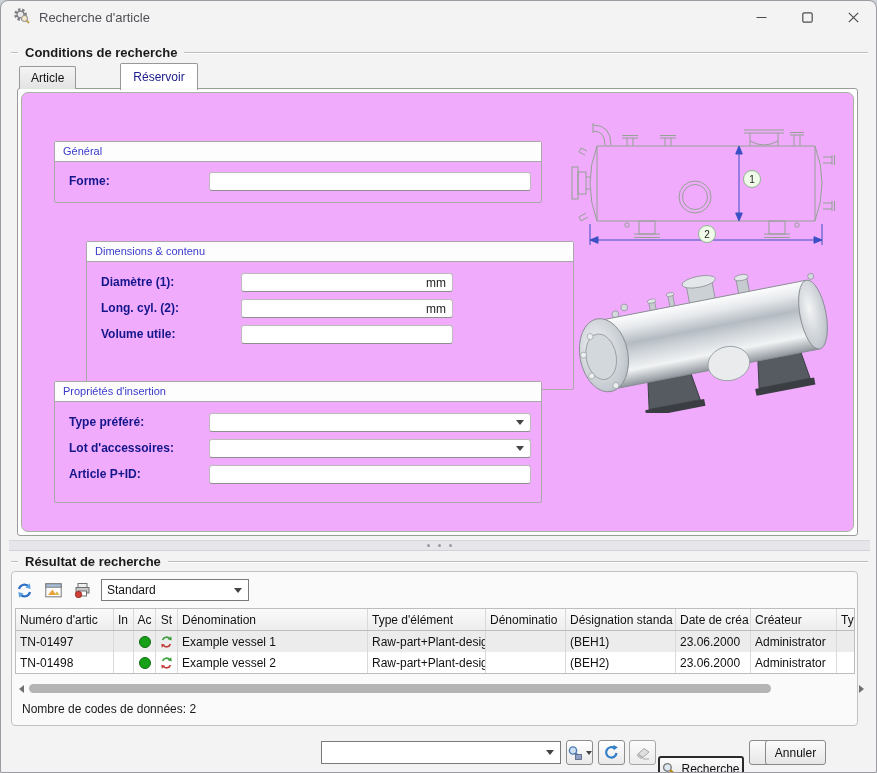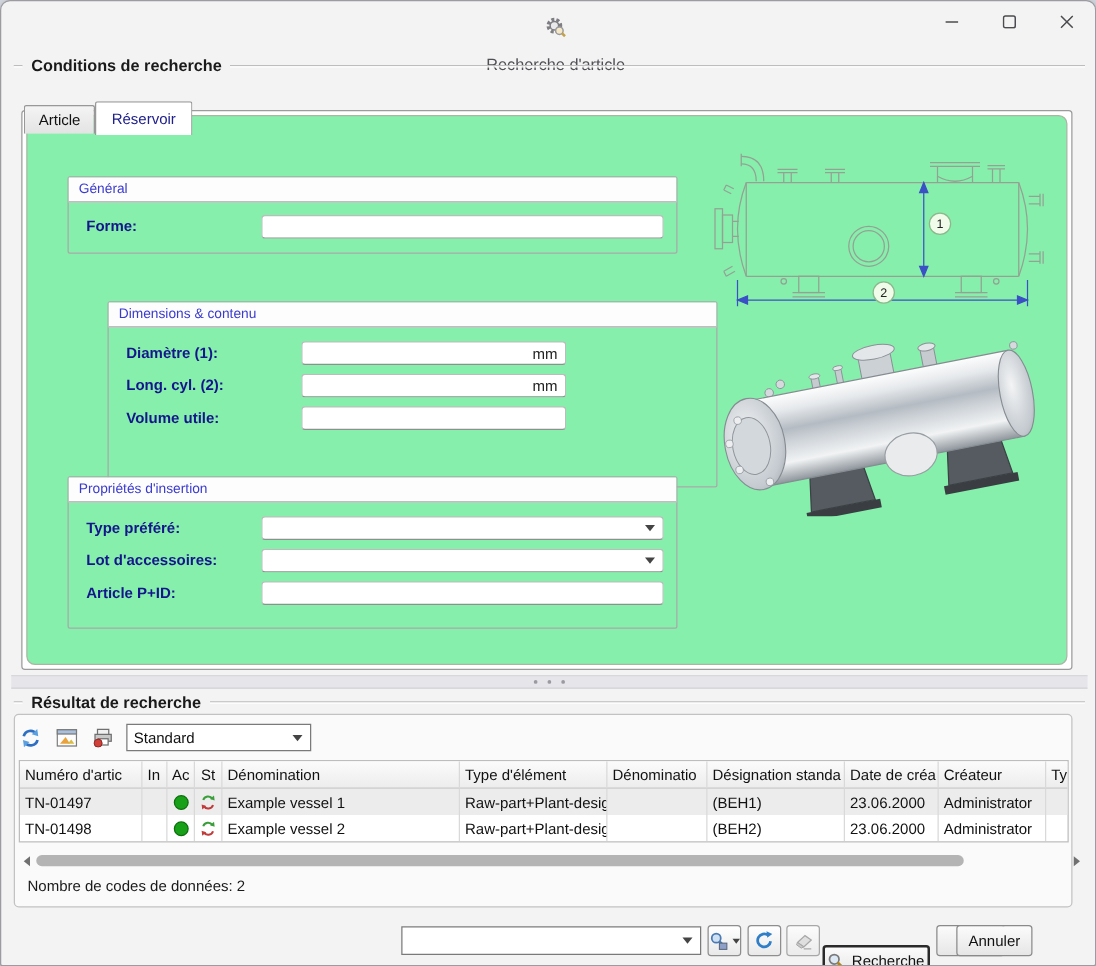--- a/index.html
+++ b/index.html
@@ -4,37 +4,37 @@
 <style>
   * { margin:0; padding:0; box-sizing:border-box; }
   html,body { background:#d7dbe2; }
   body { font-family:"Liberation Sans", sans-serif; }
   .window {
     position:relative; width:877px; height:773px;
     background:#f3f3f3; border:1px solid #9b9ba1; border-radius:8px 8px 2px 2px;
     overflow:hidden; box-shadow:0 2px 8px rgba(0,0,0,.25);
   }
   
-  .titlebar { position:absolute; left:0; top:12px; width:100%; height:32px;
-    display:flex; align-items:center; padding-left:12px; gap:9px;flex-direction:column; }
+  .titlebar { position:absolute; left:0; top:0; width:100%; height:32px;
+    display:flex; align-items:center; padding-left:12px; gap:9px; }
   .titlebar .title { font-size:13px; color:#4f4f55; }
   .wincontrols { position:absolute; right:0; top:0; height:32px; display:flex; }
   .winbtn { width:46px; height:32px; display:flex; align-items:center; justify-content:center; }
   
   .group-label { position:absolute; display:flex; align-items:center; gap:7px; font-size:13px; font-weight:bold; color:#1a1a1a; }
   .gl-line { height:2px; border-top:1px solid #bdbdbd; border-bottom:1px solid #ffffff; }
   .gl-left { width:7px; } .gl-right { flex:1; }
   
-  .tabstrip { position:absolute; left:18px; top:80px; display:flex; align-items:flex-end; z-index:3; }
+  .tabstrip { position:absolute; left:18px; top:62px; display:flex; align-items:flex-end; z-index:3;gap:44px; }
   .tab { font-size:12px; padding:4px 11px; border:1px solid #989898; border-bottom:none;
     background:linear-gradient(#f4f4f4,#e3e3e3); color:#111; border-radius:2px 2px 0 0; cursor:default; }
   .tab.active { background:#fff; color:#20208c; padding:6px 12px; margin-bottom:-1px; position:relative; z-index:4; }
   .tabpane { position:absolute; left:16px; top:87px; width:841px; height:448px;
     background:#fff; border:1px solid #9b9b9b; border-radius:3px; padding:3px; }
-  .greenpanel { position:relative; width:100%; height:100%; background:#86efac;
+  .greenpanel { position:relative; width:100%; height:100%; background:#f0abfc;
     border:1px solid #a9b6a2; border-radius:7px; }
   
   .section { position:absolute; left:32px; width:488px; border:1px solid #a9a9a9; border-radius:2px; }
   .section-head { height:20px; background:#fdfdfe; border-bottom:1px solid #a9a9a9;
     font-size:11px; color:#3a3acd; line-height:19px; padding-left:8px; }
   .flabel { position:absolute; left:14px; font-size:12px; font-weight:bold; color:#15158c; white-space:nowrap; }
   .field { position:absolute; left:154px; height:19px; background:#fff;
     border:1px solid #bcbcbc; border-bottom-color:#8f8f8f; border-radius:3px;
     display:flex; align-items:center; justify-content:flex-end; padding:0 6px; font-size:12px; color:#222; }
   .field.wide { width:322px; } .field.mm { width:212px; }

